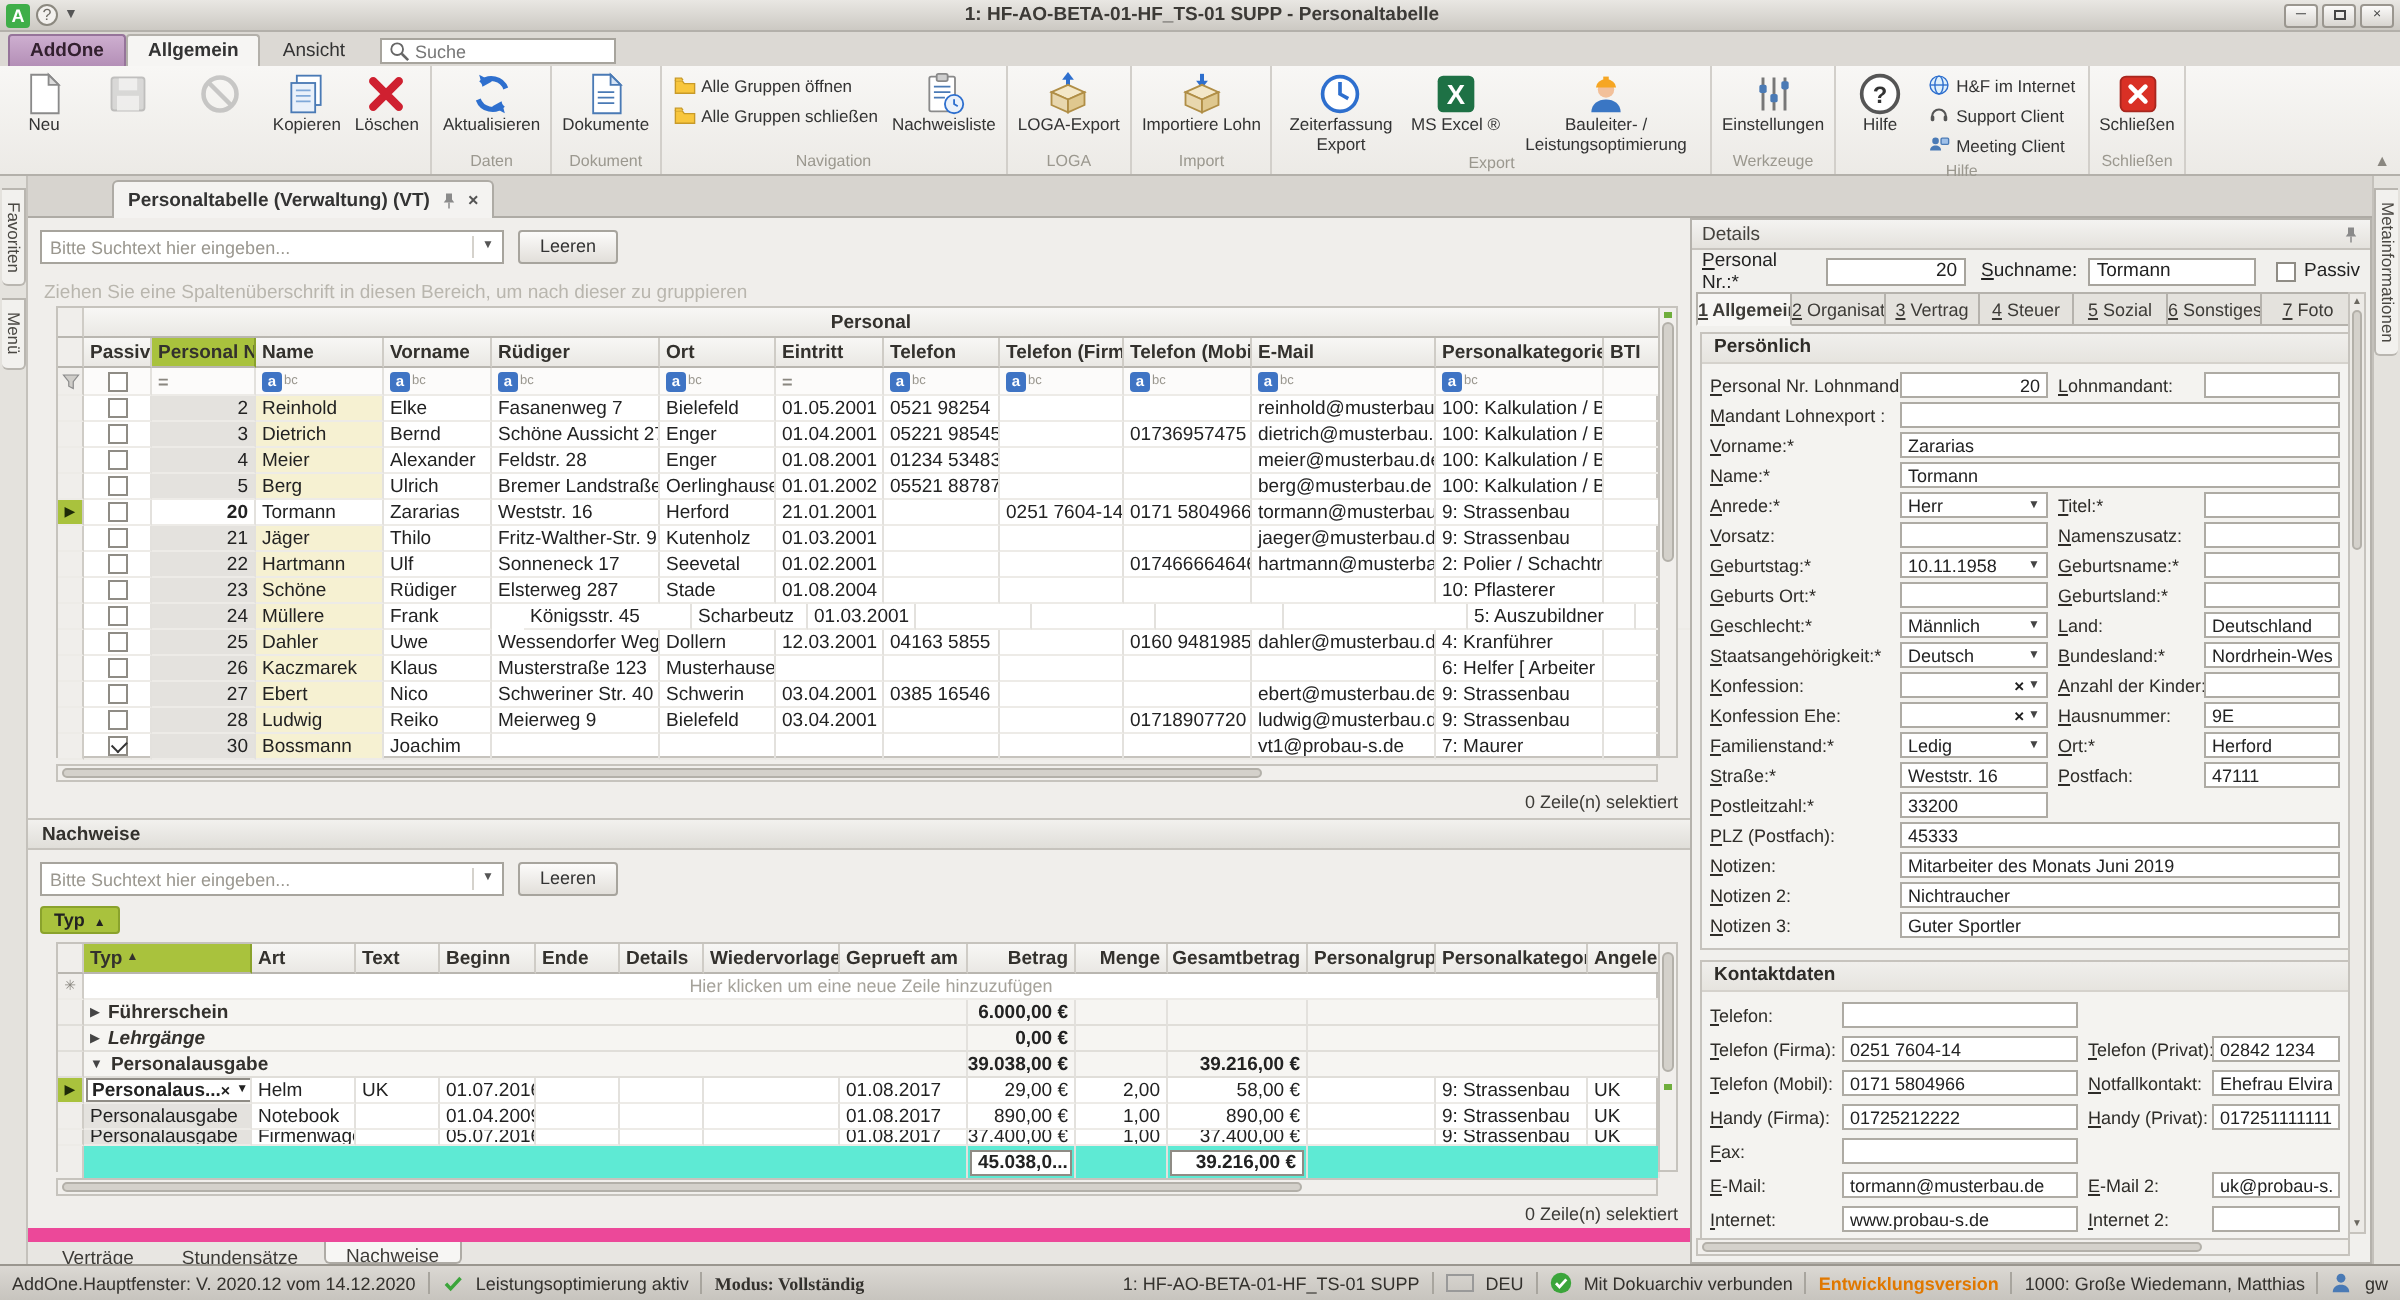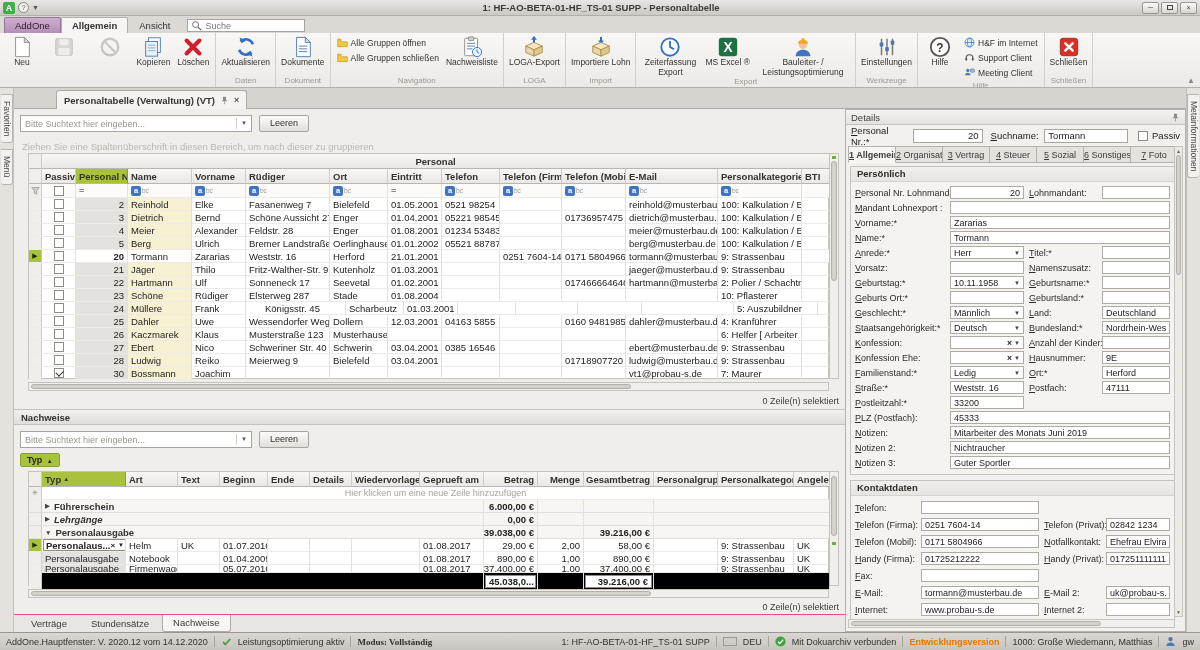--- a/index.html
+++ b/index.html
@@ -14,21 +14,21 @@
 .tb-help { width:11px; height:11px; border:1px solid #8b887f; border-radius:50%; color:#6e6b64; font-size:8px; text-align:center; line-height:9px; background:#f3f1ee; }
 .tb-caret { font-size:7px; color:#555; }
 .tb-title { flex:1; text-align:center; font-weight:bold; font-size:9.5px; color:#3c3a36; white-space:nowrap; overflow:hidden; }
 .tb-right { display:flex; gap:2px; padding-right:3px; }
 .winbtn { width:17px; height:12px; background:linear-gradient(#fbfaf9,#d8d5d0); border:1px solid #9a968f; border-radius:2px; font-size:7px; line-height:10px; text-align:center; color:#444; }
 .restore-glyph { display:inline-block; width:6px; height:5px; border:1px solid #444; margin-top:2px; }
 
 
 .ribbontabs { position:absolute; left:0; top:16px; width:1200px; height:17px; background:#dcd9d4; display:flex; align-items:flex-end; padding-left:4px; }
 .rtab { padding:2px 10px 2px; font-size:9.5px; border:1px solid transparent; border-bottom:none; color:#333; }
-.rtab.addone { background:linear-gradient(#cdaecf,#b48fb7); border-color:#96749a; color:#33202f; font-weight:normal; border-radius:2px 2px 0 0; }
+.rtab.addone { background:linear-gradient(#cdaecf,#b48fb7); border-color:#96749a; color:#33202f; font-weight:bold; border-radius:2px 2px 0 0; }
 .rtab.active { background:#f6f5f3; border-color:#b3b0aa; border-radius:2px 2px 0 0; font-weight:bold; }
 .rsearch { margin-left:6px; width:118px; height:13px; background:#fff; border:1px solid #a7a49d; display:flex; align-items:center; gap:3px; padding:0 3px; margin-bottom:1px; }
 .rsearch span.txt { color:#777; font-size:9px; }
 
 
 .ribbon { position:absolute; left:0; top:33px; width:1200px; height:55px; background:linear-gradient(#f8f7f5,#eceae6); border-bottom:1px solid #b3b0aa; display:flex; }
 .rgroup { display:flex; flex-direction:column; border-right:1px solid #d2cfca; }
 .rgroup-body { flex:1; display:flex; align-items:stretch; padding:1px 2px 0; }
 .rgroup-label { height:11px; text-align:center; color:#9b988f; font-size:8px; line-height:10px; }
 .bigbtn { display:flex; flex-direction:column; align-items:center; min-width:40px; max-width:96px; padding:2px 3px 0; border-radius:2px; }
@@ -98,25 +98,25 @@
 .chip .sort { font-size:6px; }
 .addrow-txt { color:#a5a29a; font-size:9px; width:100%; text-align:center; }
 .grouprow .gcell { background:#f6f5f2; border-bottom:1px solid #e0ded9; }
 .garrow { font-size:6.5px; margin-right:4px; color:#444; }
 .glabel { font-weight:bold; color:#33312d; }
 .gamount { font-weight:bold; justify-content:flex-end; }
 .typcell { background:#e4e2de; }
 .editorcell { background:#fff; border:1px solid #8f8c85; height:12px; display:flex; align-items:center; flex:1; padding:0 2px; font-weight:bold; }
 .editorcell .ex { margin-left:auto; font-size:8px; font-weight:bold; }
 .editorcell .da { font-size:6px; margin-left:3px; }
-.sumrow .gcell { background:#000000; border-bottom:none; }
+.sumrow .gcell { background:#5eead4; border-bottom:none; }
 .sumbox { background:#fff; border:1px solid #8f8c85; font-weight:bold; height:13px; line-height:12px; padding:0 3px; text-align:right; width:100%; }
 
 
-.bottomtabs { position:absolute; left:0; width:831px; height:18px; display:flex; gap:2px; padding-left:6px; border-top:1px solid #ec4899; background:#e8e6e2; }
+.bottomtabs { position:absolute; left:0; width:831px; height:18px; display:flex; gap:2px; padding-left:6px; border-top:7px solid #ec4899; background:#e8e6e2; }
 .btab { padding:2px 10px; font-size:9.5px; color:#3d3b37; border:1px solid transparent; }
 .btab.active { background:#f7f6f4; border-color:#aeaba5; border-top:none; border-radius:0 0 3px 3px; }
 
 
 #details { position:absolute; left:845px; top:109px; width:341px; height:523px; background:#f1f0ed; border:1px solid #b5b2ac; }
 .dcaption { position:absolute; left:0; top:0; width:100%; height:15px; background:linear-gradient(#f4f3f1,#e4e2dd); border-bottom:1px solid #c6c3bd; font-size:9.5px; color:#44423d; padding:1px 5px; display:flex; align-items:center; }
 .dcaption .pin { margin-left:auto; font-size:8px; color:#6a675f; }
 .dtop { position:absolute; left:0; top:17px; width:100%; height:17px; display:flex; align-items:center; padding:0 5px; gap:4px; font-size:9.5px; }
 .dtop .inp { height:14px; background:#fff; border:1px solid #a7a49d; padding:0 3px; font-size:9.5px; line-height:12px; overflow:hidden; }
 .mn { display:block; }

